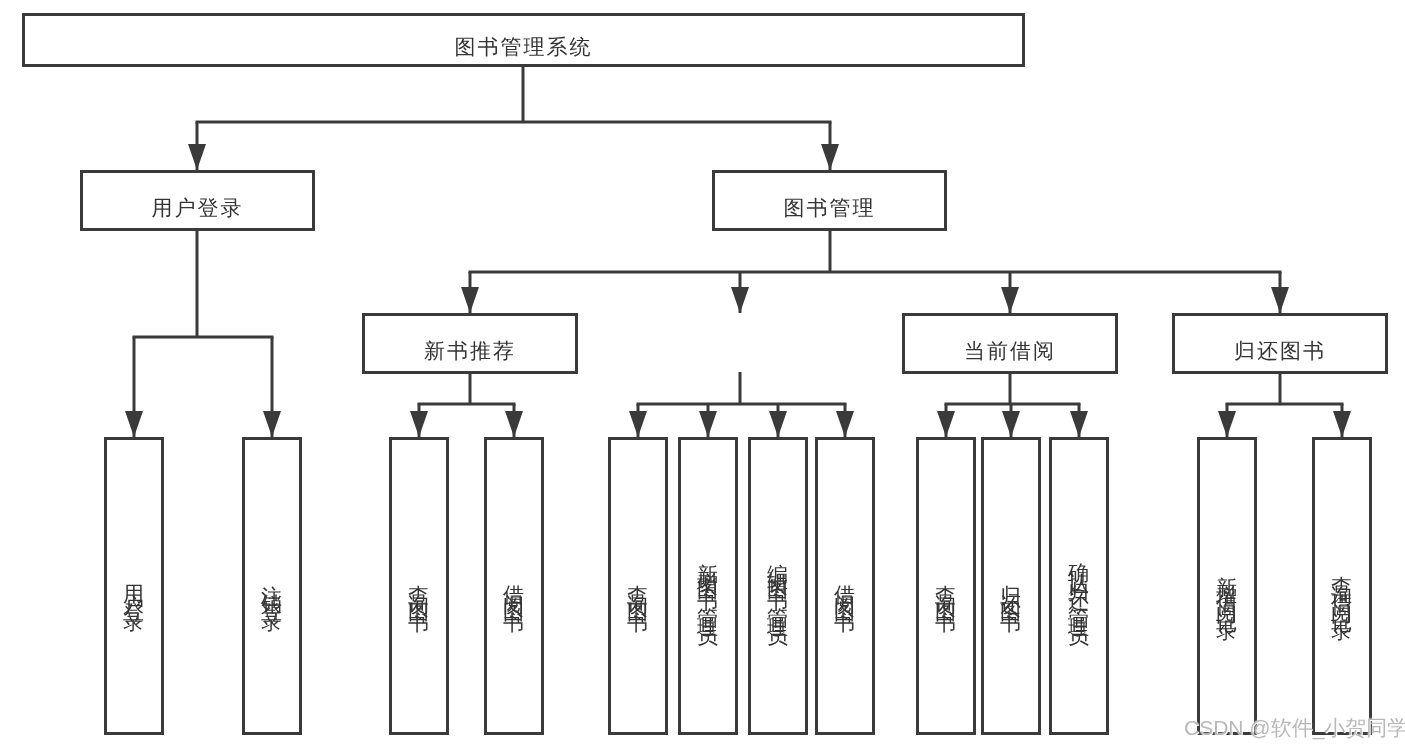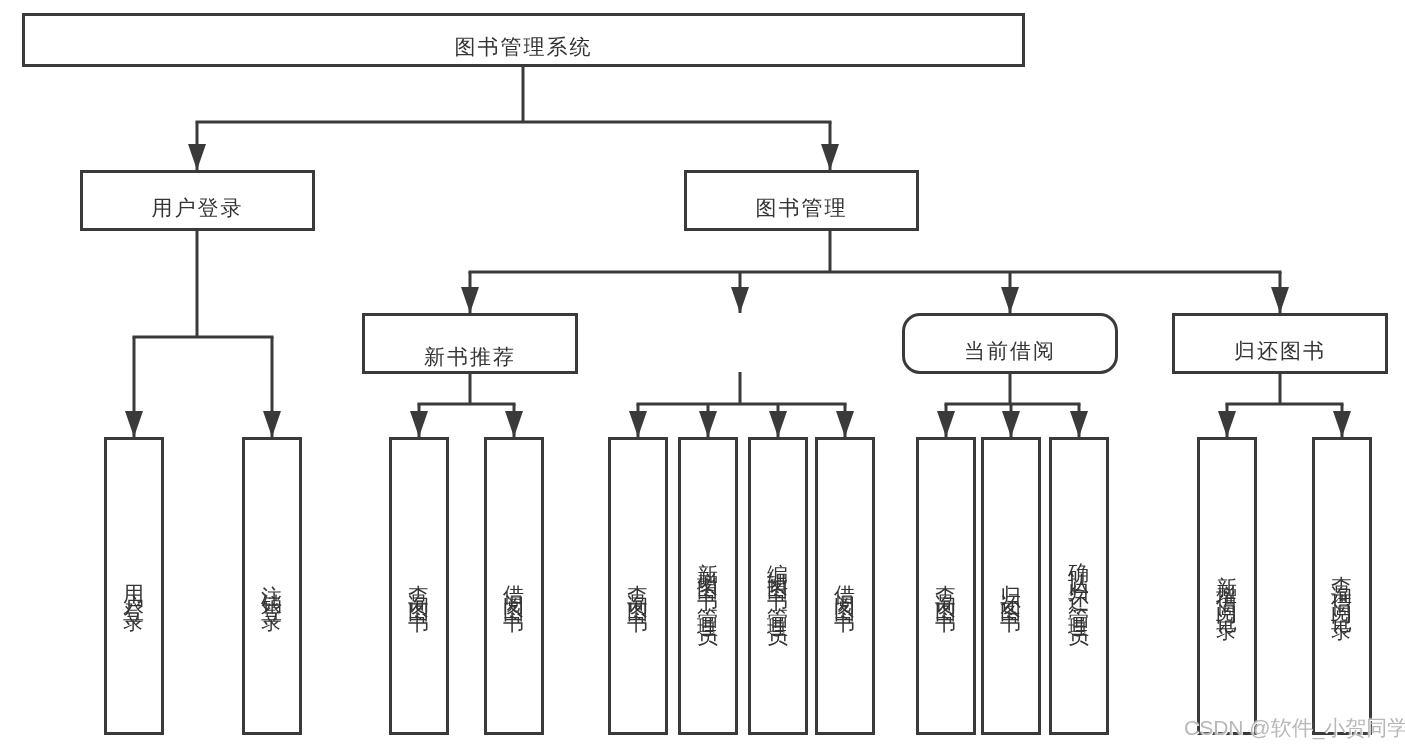--- a/index.html
+++ b/index.html
@@ -37,25 +37,25 @@
     line-height:1;
     white-space:nowrap;
   }
   
   .root   {left:22px;  top:13px;  width:1003px; height:54px;}
   .lvl2   {top:170px;  height:61px; width:235px;}
   .lvl3   {top:313px;  height:61px; width:216px;}
   .leaf   {top:437px;  height:298px; width:60px;}
 
   .n-user-login {left:80px;}
-  .n-book-mgmt  {left:684px;justify-content:center;}
-
-  .n-newbook {left:362px;align-items:flex-end;}
+  .n-book-mgmt  {left:712px;justify-content:center;}
+
+  .n-newbook {left:362px;}
   .n-borrow  {left:632px;}
-  .n-current {left:902px;border-radius:18px;}
+  .n-current {left:902px;}
   .n-records {left:1172px;}
 
   .lf-1  {left:104px;}
   .lf-2  {left:242px;}
   .lf-3  {left:389px;}
   .lf-4  {left:484px;}
   .lf-5  {left:608px;}
   .lf-6  {left:678px;}
   .lf-7  {left:748px;}
   .lf-8  {left:815px;}

